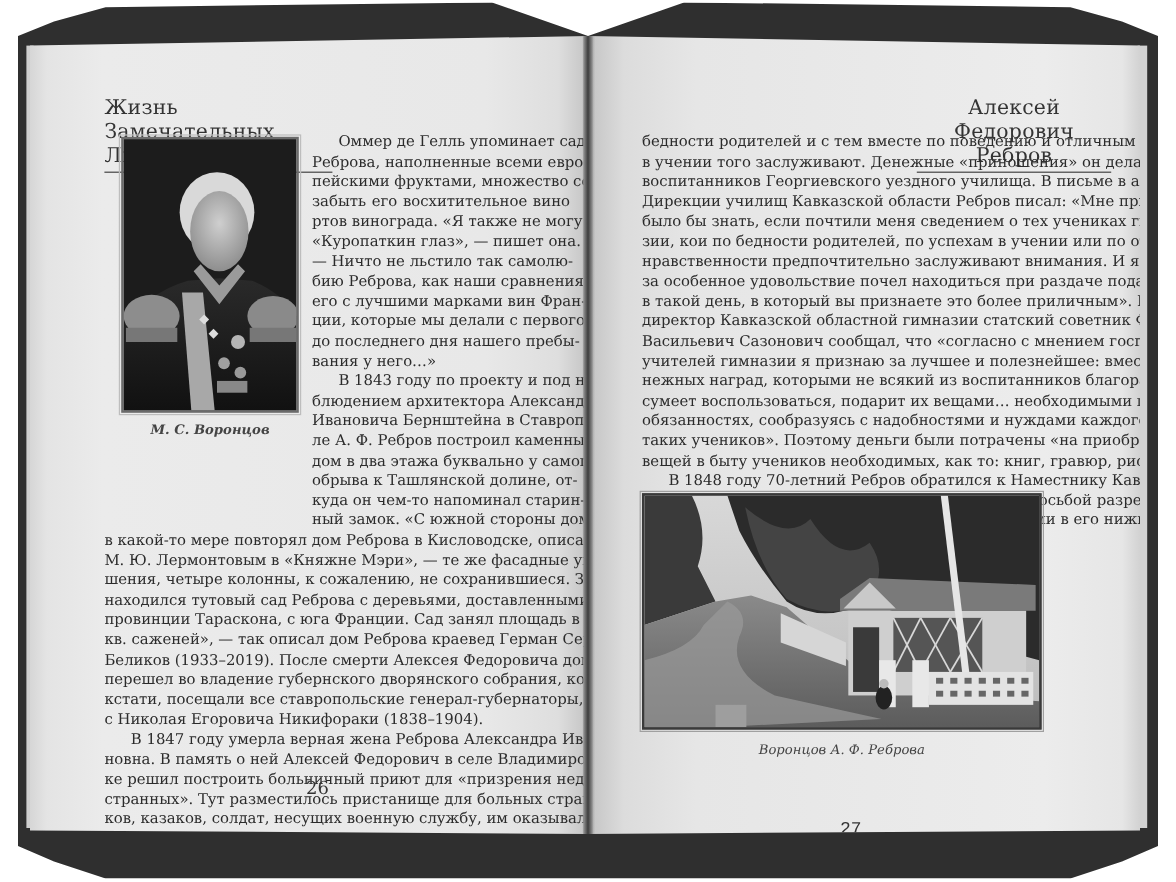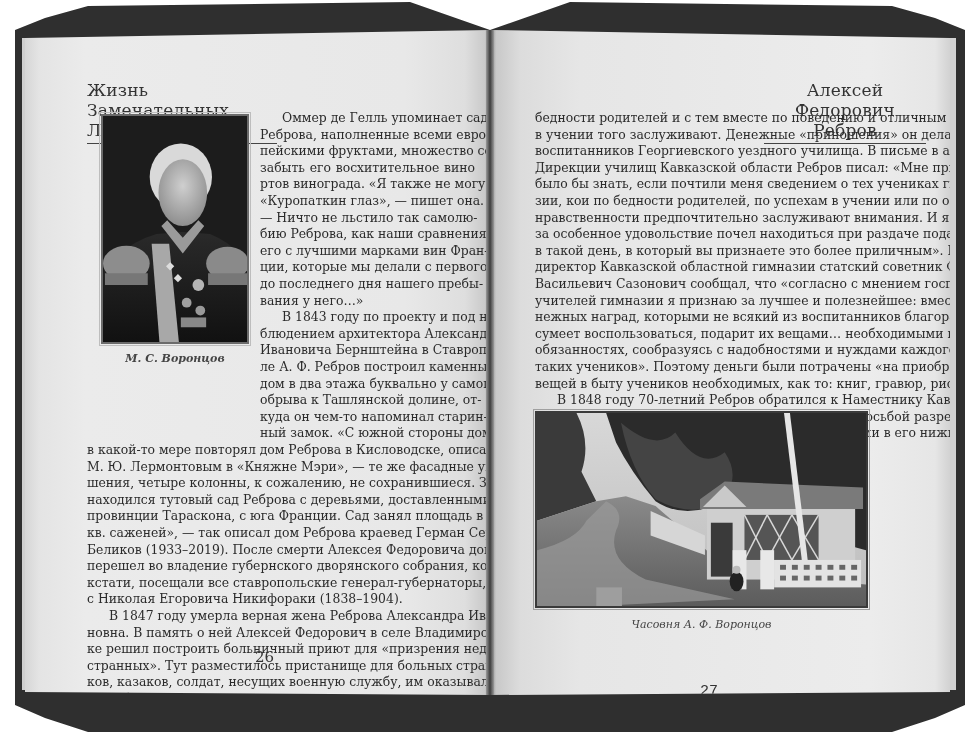--- a/index.html
+++ b/index.html
@@ -264,18 +264,18 @@
       </g>
 
       <path d="M250 0 L256 0 L274 150 L268 150 Z" fill="#e6e6e6"></path>
 
       <ellipse cx="202" cy="172" rx="7" ry="10" fill="#222"></ellipse>
       <circle cx="202" cy="160" r="4" fill="#bbb"></circle>
 
       <rect x="60" y="178" width="26" height="19" fill="#9e9e9e"></rect>
     </svg>
   </div>
-  <div class="caption">Часовня А. Ф. Воронцов</div>
+  <div class="caption">Воронцов А. Ф. Реброва</div>
 
   <div class="page-number">27</div>
 </div>
 
 <div class="gutter-shadow"></div>
 
 </body></html>

